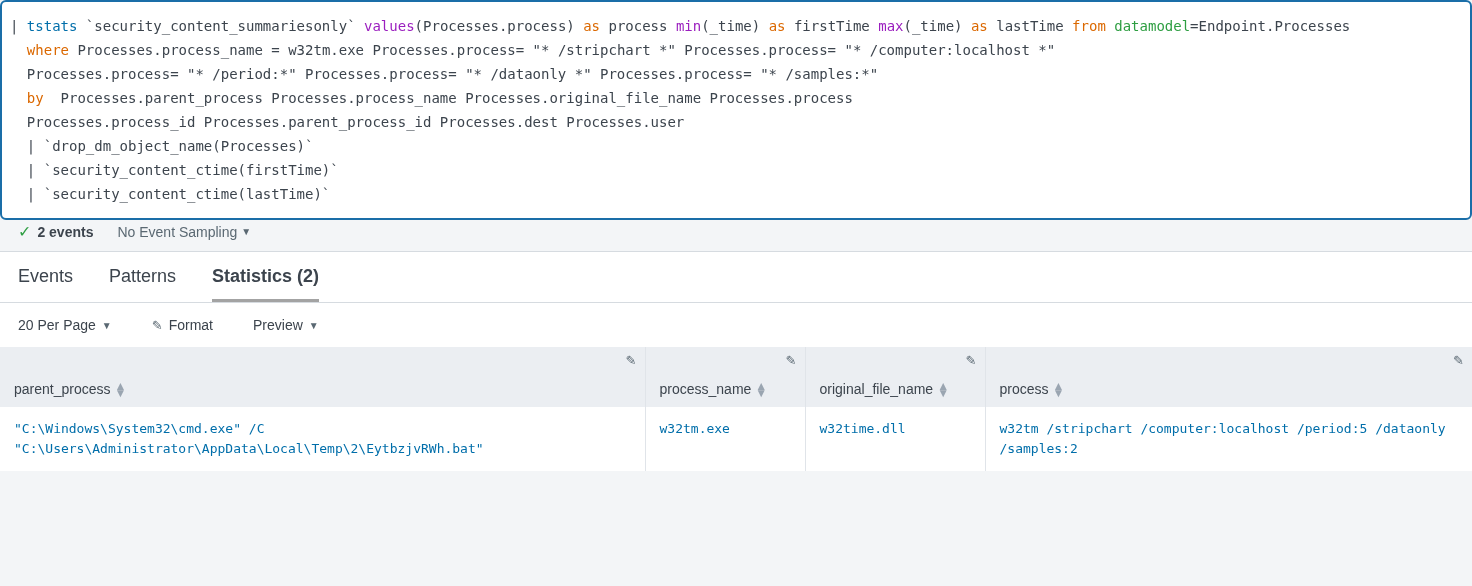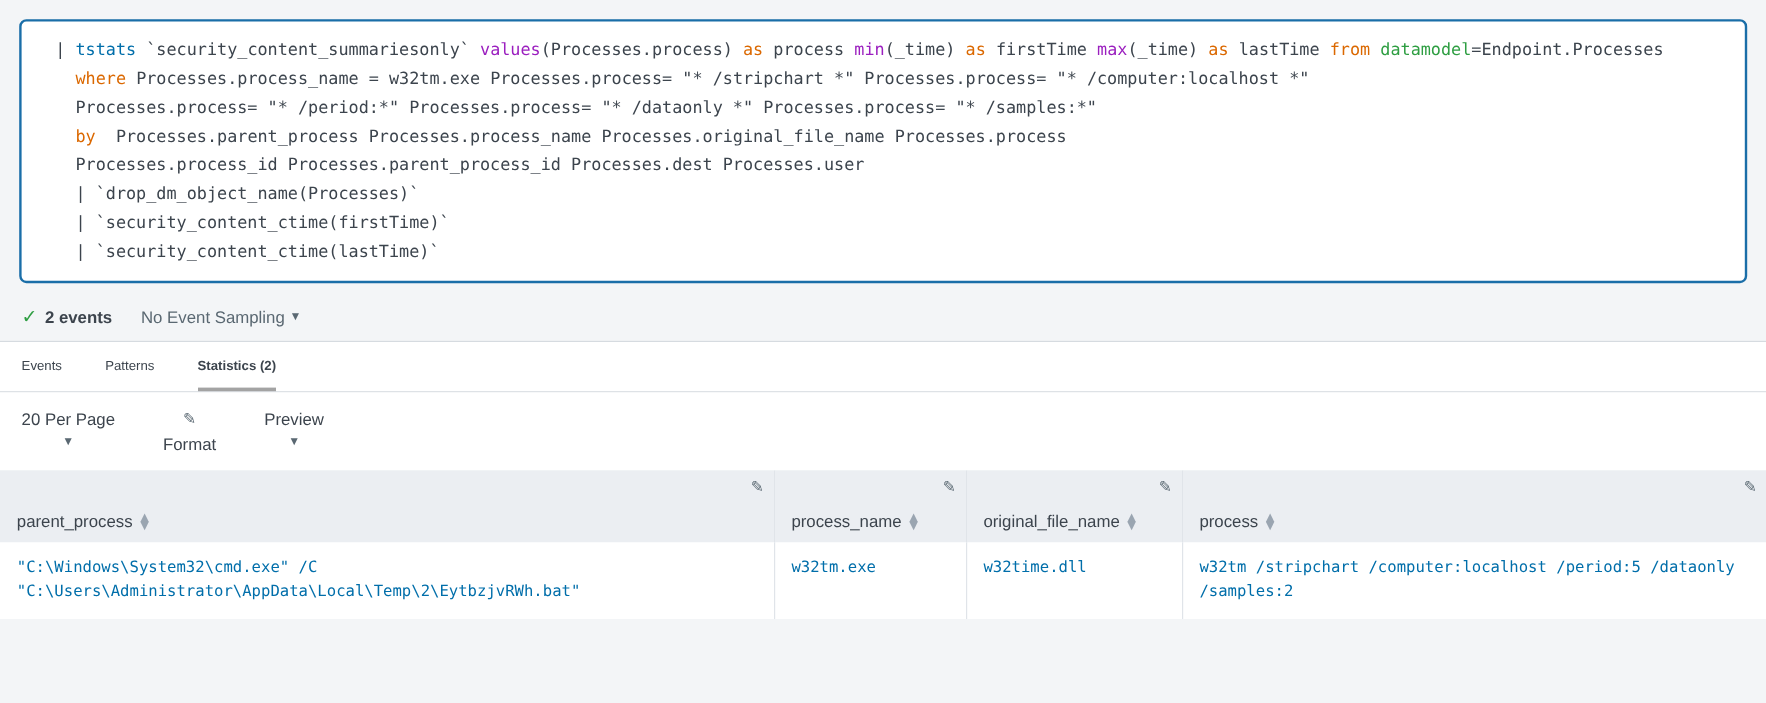--- a/index.html
+++ b/index.html
@@ -5,25 +5,24 @@
   * { box-sizing: border-box; margin: 0; padding: 0; }
   body {
     font-family: "Splunk Platform Sans", "Helvetica Neue", Arial, sans-serif;
     background: #f3f5f7;
     color: #3c444d;
     font-size: 14px;
     width: 1472px;
     overflow-x: hidden;
   }
   .search-container {
-    margin: 16px;
     border: 2px solid #1a6ea8;
     border-radius: 6px;
     background: #fff;
-    padding: 12px 28px;
+    padding: 12px 8px;
     font-family: "Splunk Platform Mono", Consolas, Menlo, monospace;
     font-size: 14px;
     line-height: 24px;
     white-space: pre;
     overflow-x: auto;
   }
   .tok-pipe { color: #3c444d; }
   .tok-cmd { color: #006eaa; }
   .tok-func { color: #9b1fbf; }
   .tok-arg { color: #db6800; }
@@ -44,39 +43,39 @@
   .sampling { display: flex; align-items: center; gap: 4px; cursor: pointer; }
   .caret-down { font-size: 10px; color: #5a6872; }
   .tabs-outer { background: #fff; border-top: 1px solid #d6dbe0; border-bottom: 1px solid #d6dbe0; }
   .tabs {
     display: flex;
     gap: 36px;
     padding: 0 18px;
   }
   .tab {
     padding: 14px 0 12px 0;
-    font-size: 11px;
+    font-size: 18px;
     font-weight: 500;
     color: #3c444d;
     cursor: pointer;
     border-bottom: 3px solid transparent;
   }
   .tab.active {
     font-weight: 700;
     border-bottom: 3px solid #a3a3a3;
   }
   .toolbar {
     display: flex;
     gap: 40px;
     padding: 14px 18px;
     background: #fff;
     font-size: 14px;
     color: #3c444d;
   }
-  .toolbar-item { display: flex; align-items: center; gap: 6px; cursor: pointer; flex-direction: column; }
+  .toolbar-item { display: flex; align-items: center; gap: 6px; cursor: pointer; }
   .pencil { color: #5a6872; font-size: 13px; }
   .table { width: 100%; border-collapse: collapse; table-layout: fixed; }
   .table th {
     background: #ebeef2;
     text-align: left;
     padding: 10px 14px;
     font-weight: 400;
     color: #3c444d;
     font-size: 14px;
     vertical-align: bottom;

